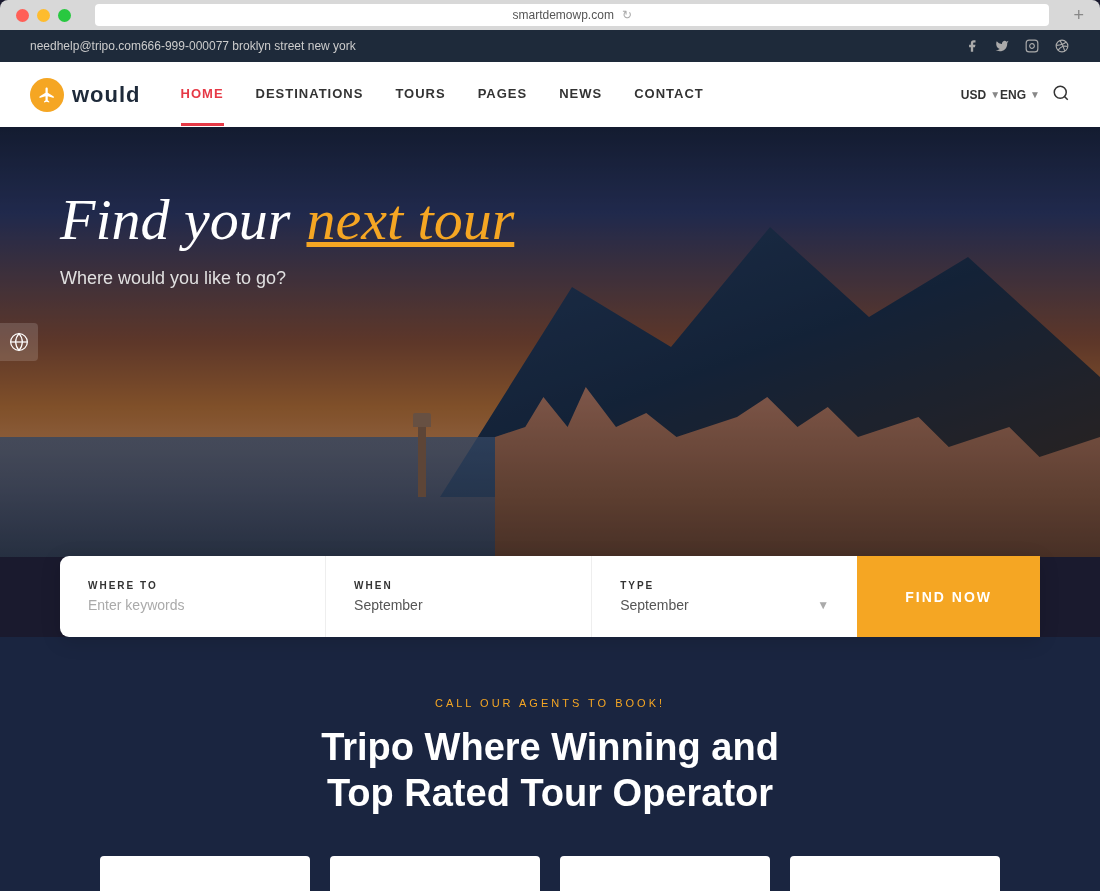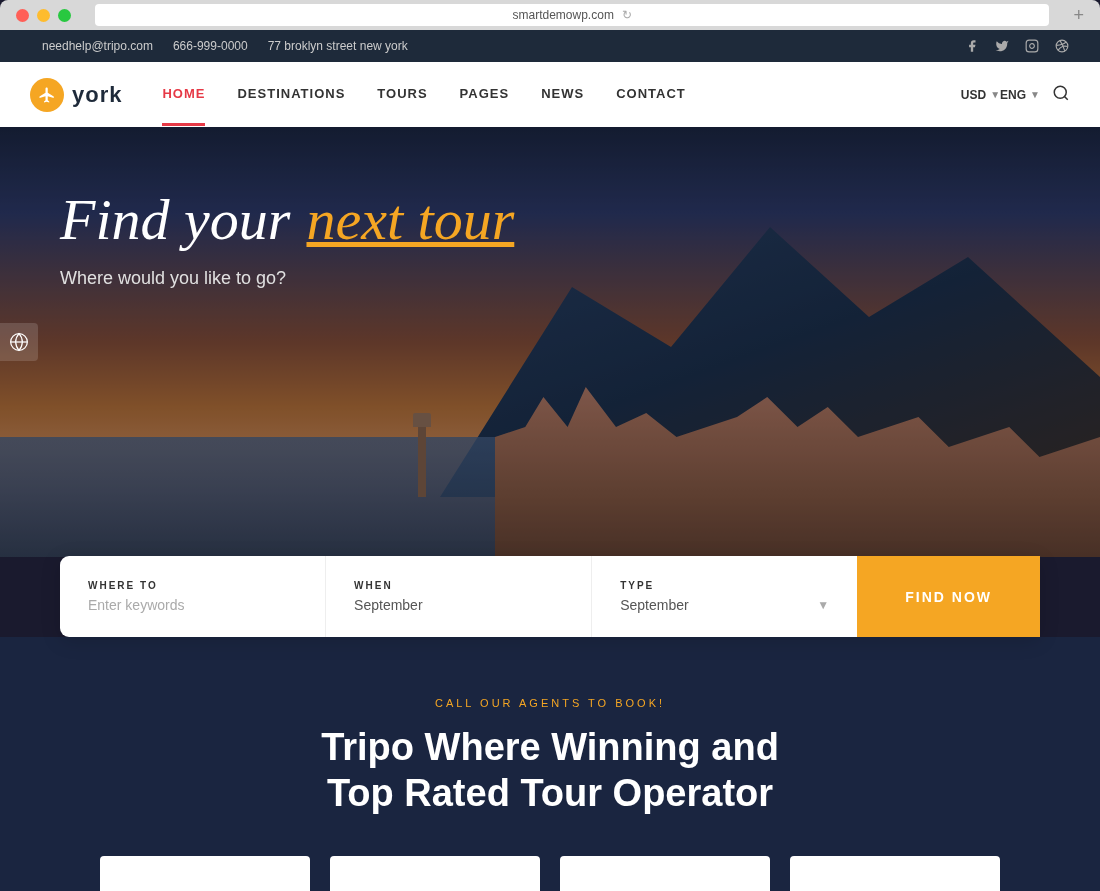--- a/index.html
+++ b/index.html
@@ -45,21 +45,21 @@
     
     .top-bar {
       background: #1e2a3a;
       color: #ccc;
       font-size: 12px;
       display: flex;
       align-items: center;
       padding: 8px 30px;
       gap: 24px;
     }
-    .top-bar-left { display: flex; gap: 20px; align-items: center; margin-left: 12px; }
+    .top-bar-left { display: flex; align-items: center; }
     .top-bar-right { margin-left: auto; display: flex; gap: 14px; align-items: center; }
     .top-bar-icon {
       width: 16px;
       height: 16px;
       display: flex;
       align-items: center;
       justify-content: center;
       color: #aaa;
       font-size: 12px;
       cursor: pointer;
@@ -396,21 +396,21 @@
     </div>
   </div>
 
   <nav class="main-nav">
     <div class="logo">
       <div class="logo-icon">
         <svg width="18" height="18" viewBox="0 0 24 24" fill="white">
             <path d="M21 16v-2l-8-5V3.5c0-.83-.67-1.5-1.5-1.5S10 2.67 10 3.5V9l-8 5v2l8-2.5V19l-2 1.5V22l3.5-1 3.5 1v-1.5L13 19v-5.5l8 2.5z"></path>
           </svg>
       </div>
-      <span class="logo-text">york</span>
+      <span class="logo-text">would</span>
     </div>
     <ul class="nav-menu">
       <li class="nav-item active">HOME</li>
       <li class="nav-item">DESTINATIONS</li>
       <li class="nav-item">TOURS</li>
       <li class="nav-item">PAGES</li>
       <li class="nav-item">NEWS</li>
       <li class="nav-item">CONTACT</li>
     </ul>
     <div class="nav-right">

